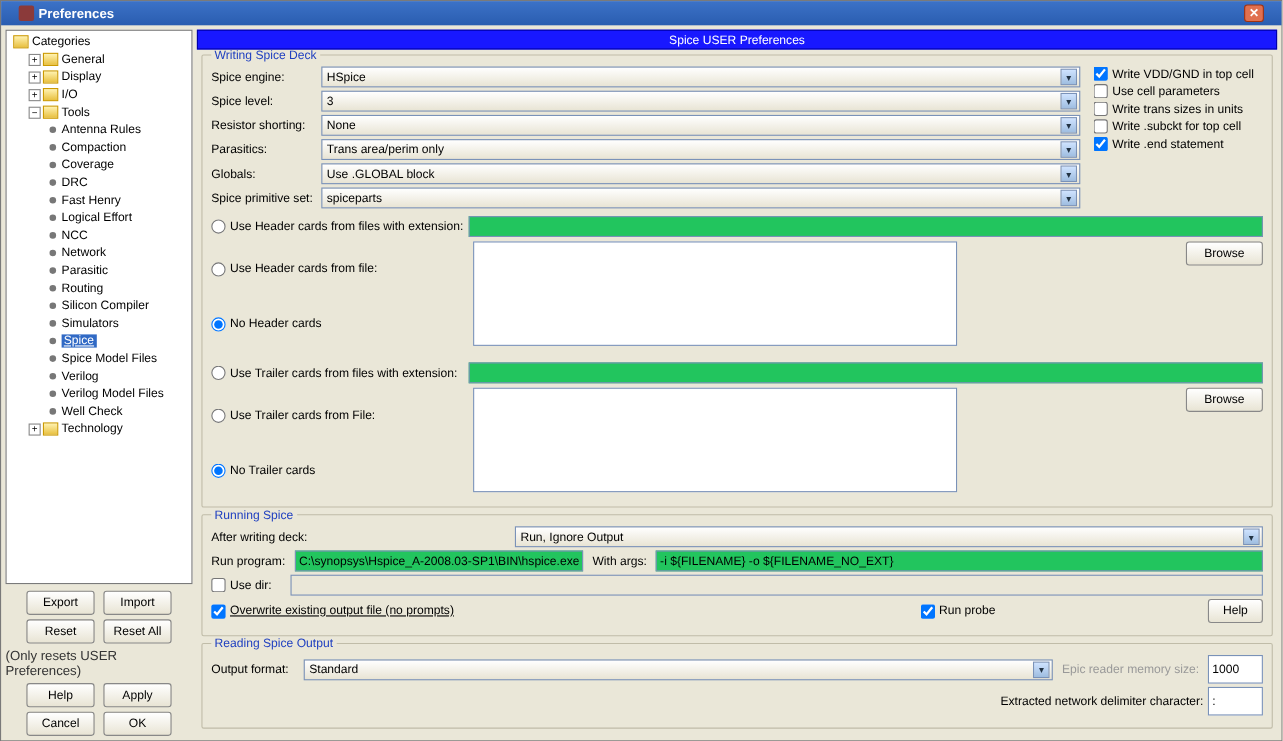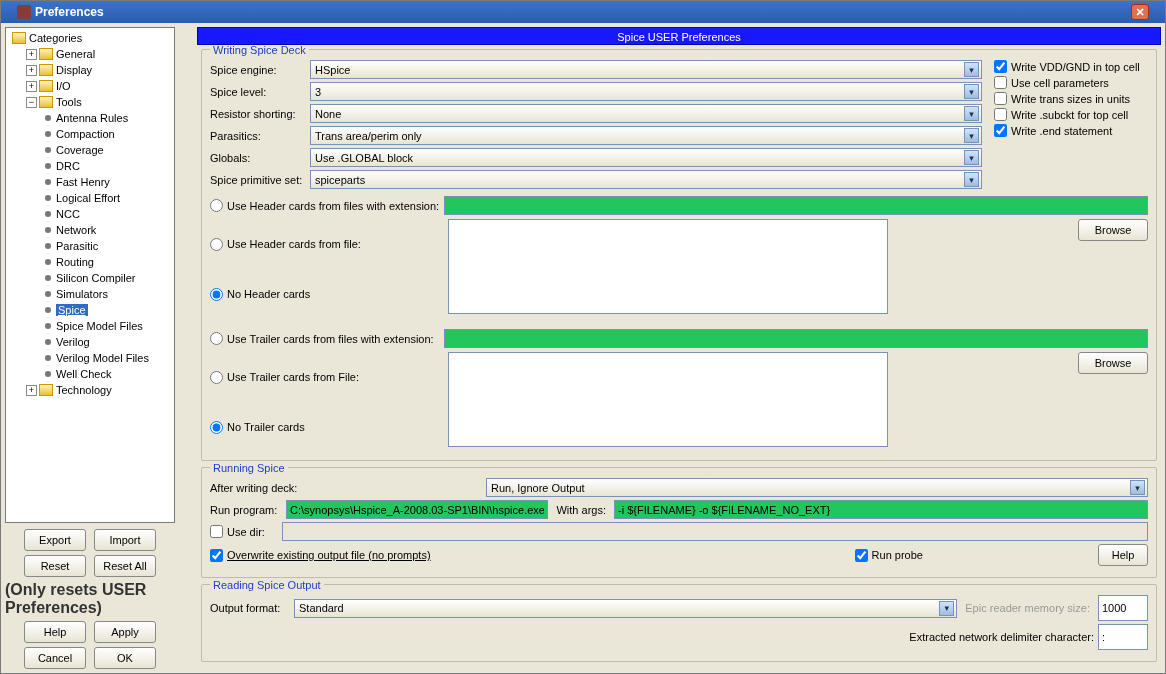--- a/index.html
+++ b/index.html
@@ -6,37 +6,37 @@
 body { font-family: Tahoma, Arial, sans-serif; font-size: 11px; background: #eae7d8; overflow: hidden; }
 
 .window { width: 1166px; height: 674px; background: #eae7d8; border: 1px solid #7a7a7a; display: flex; flex-direction: column; }
 
 .titlebar { background: linear-gradient(to bottom, #3c72c7, #2a5db0); color: white; height: 22px; display: flex; align-items: center; padding: 0 16px; justify-content: space-between; }
 .titlebar .t-left { display: flex; align-items: center; gap: 4px; }
 .titlebar .appicon { width: 14px; height: 14px; background: #8b3a3a; border-radius: 2px; }
 .titlebar .title { font-weight: bold; font-size: 12px; }
 .titlebar .close { width: 18px; height: 16px; background: #e07050; border: 1px solid #a03010; border-radius: 3px; display:flex;align-items:center;justify-content:center;color:white;font-weight:bold;font-size:11px;cursor:pointer;line-height:1; }
 
-.body { flex: 1; display: flex; padding: 4px; gap: 22px; min-height: 0; }
+.body { flex: 1; display: flex; padding: 4px; gap: 4px; min-height: 0; }
 
 .left-panel { width: 170px; display: flex; flex-direction: column; }
 .tree { flex: 1; background: white; border: 1px solid #7a7a7a; overflow: auto; padding: 2px; }
 .tree-row { display: flex; align-items: center; height: 16px; white-space: nowrap; cursor: default; }
 .tree-row .pm { width: 11px; height: 11px; border: 1px solid #888; display:flex;align-items:center;justify-content:center;font-size:9px;line-height:1;margin-right:2px;cursor:pointer;background:white; }
 .tree-row .fld { width: 14px; height: 12px; background: linear-gradient(#fff2b0,#e8c040); border:1px solid #cc9a00; margin-right:3px; }
 .tree-row .dot { width: 6px; height: 6px; border-radius: 50%; background: #777; margin:0 5px 0 3px; }
 .tree-row .lbl.sel { background: #316ac5; color: white; padding: 0 2px; text-decoration: underline; }
 .ind1 { padding-left: 4px; }
 .ind2 { padding-left: 18px; }
 .ind3 { padding-left: 34px; }
 
 .left-btns { padding-top: 6px; display: flex; flex-direction: column; gap: 4px; align-items: center; }
 .btn-row { display: flex; gap: 8px; justify-content: center; }
 .btn { min-width: 62px; height: 22px; background: linear-gradient(#fff,#e8e4d4); border: 1px solid #888; border-radius: 3px; cursor: pointer; font-size: 11px; padding: 0 8px; }
-.note { font-size: 16px; color: #333; font-weight: bold; }
+.note { font-size: 12px; color: #333; }
 
 .right-panel { flex: 1; display: flex; flex-direction: column; min-width: 0; }
 .blue-header { background: #1818ff; color: white; text-align: center; height: 18px; line-height: 18px; font-size: 11px; border: 1px solid #0000aa; }
 
 .content { flex: 1; overflow: auto; padding: 4px 4px; }
 
 .fieldset { border: 1px solid #c0bca8; border-radius: 2px; margin-bottom: 6px; padding: 6px 8px 8px 8px; position: relative; }
 .legend { position: relative; top: -12px; left: 0px; background: #eae7d8; color: #2040c0; padding: 0 3px; display: inline-block; }
 .fieldset-inner { margin-top: -8px; }
 

